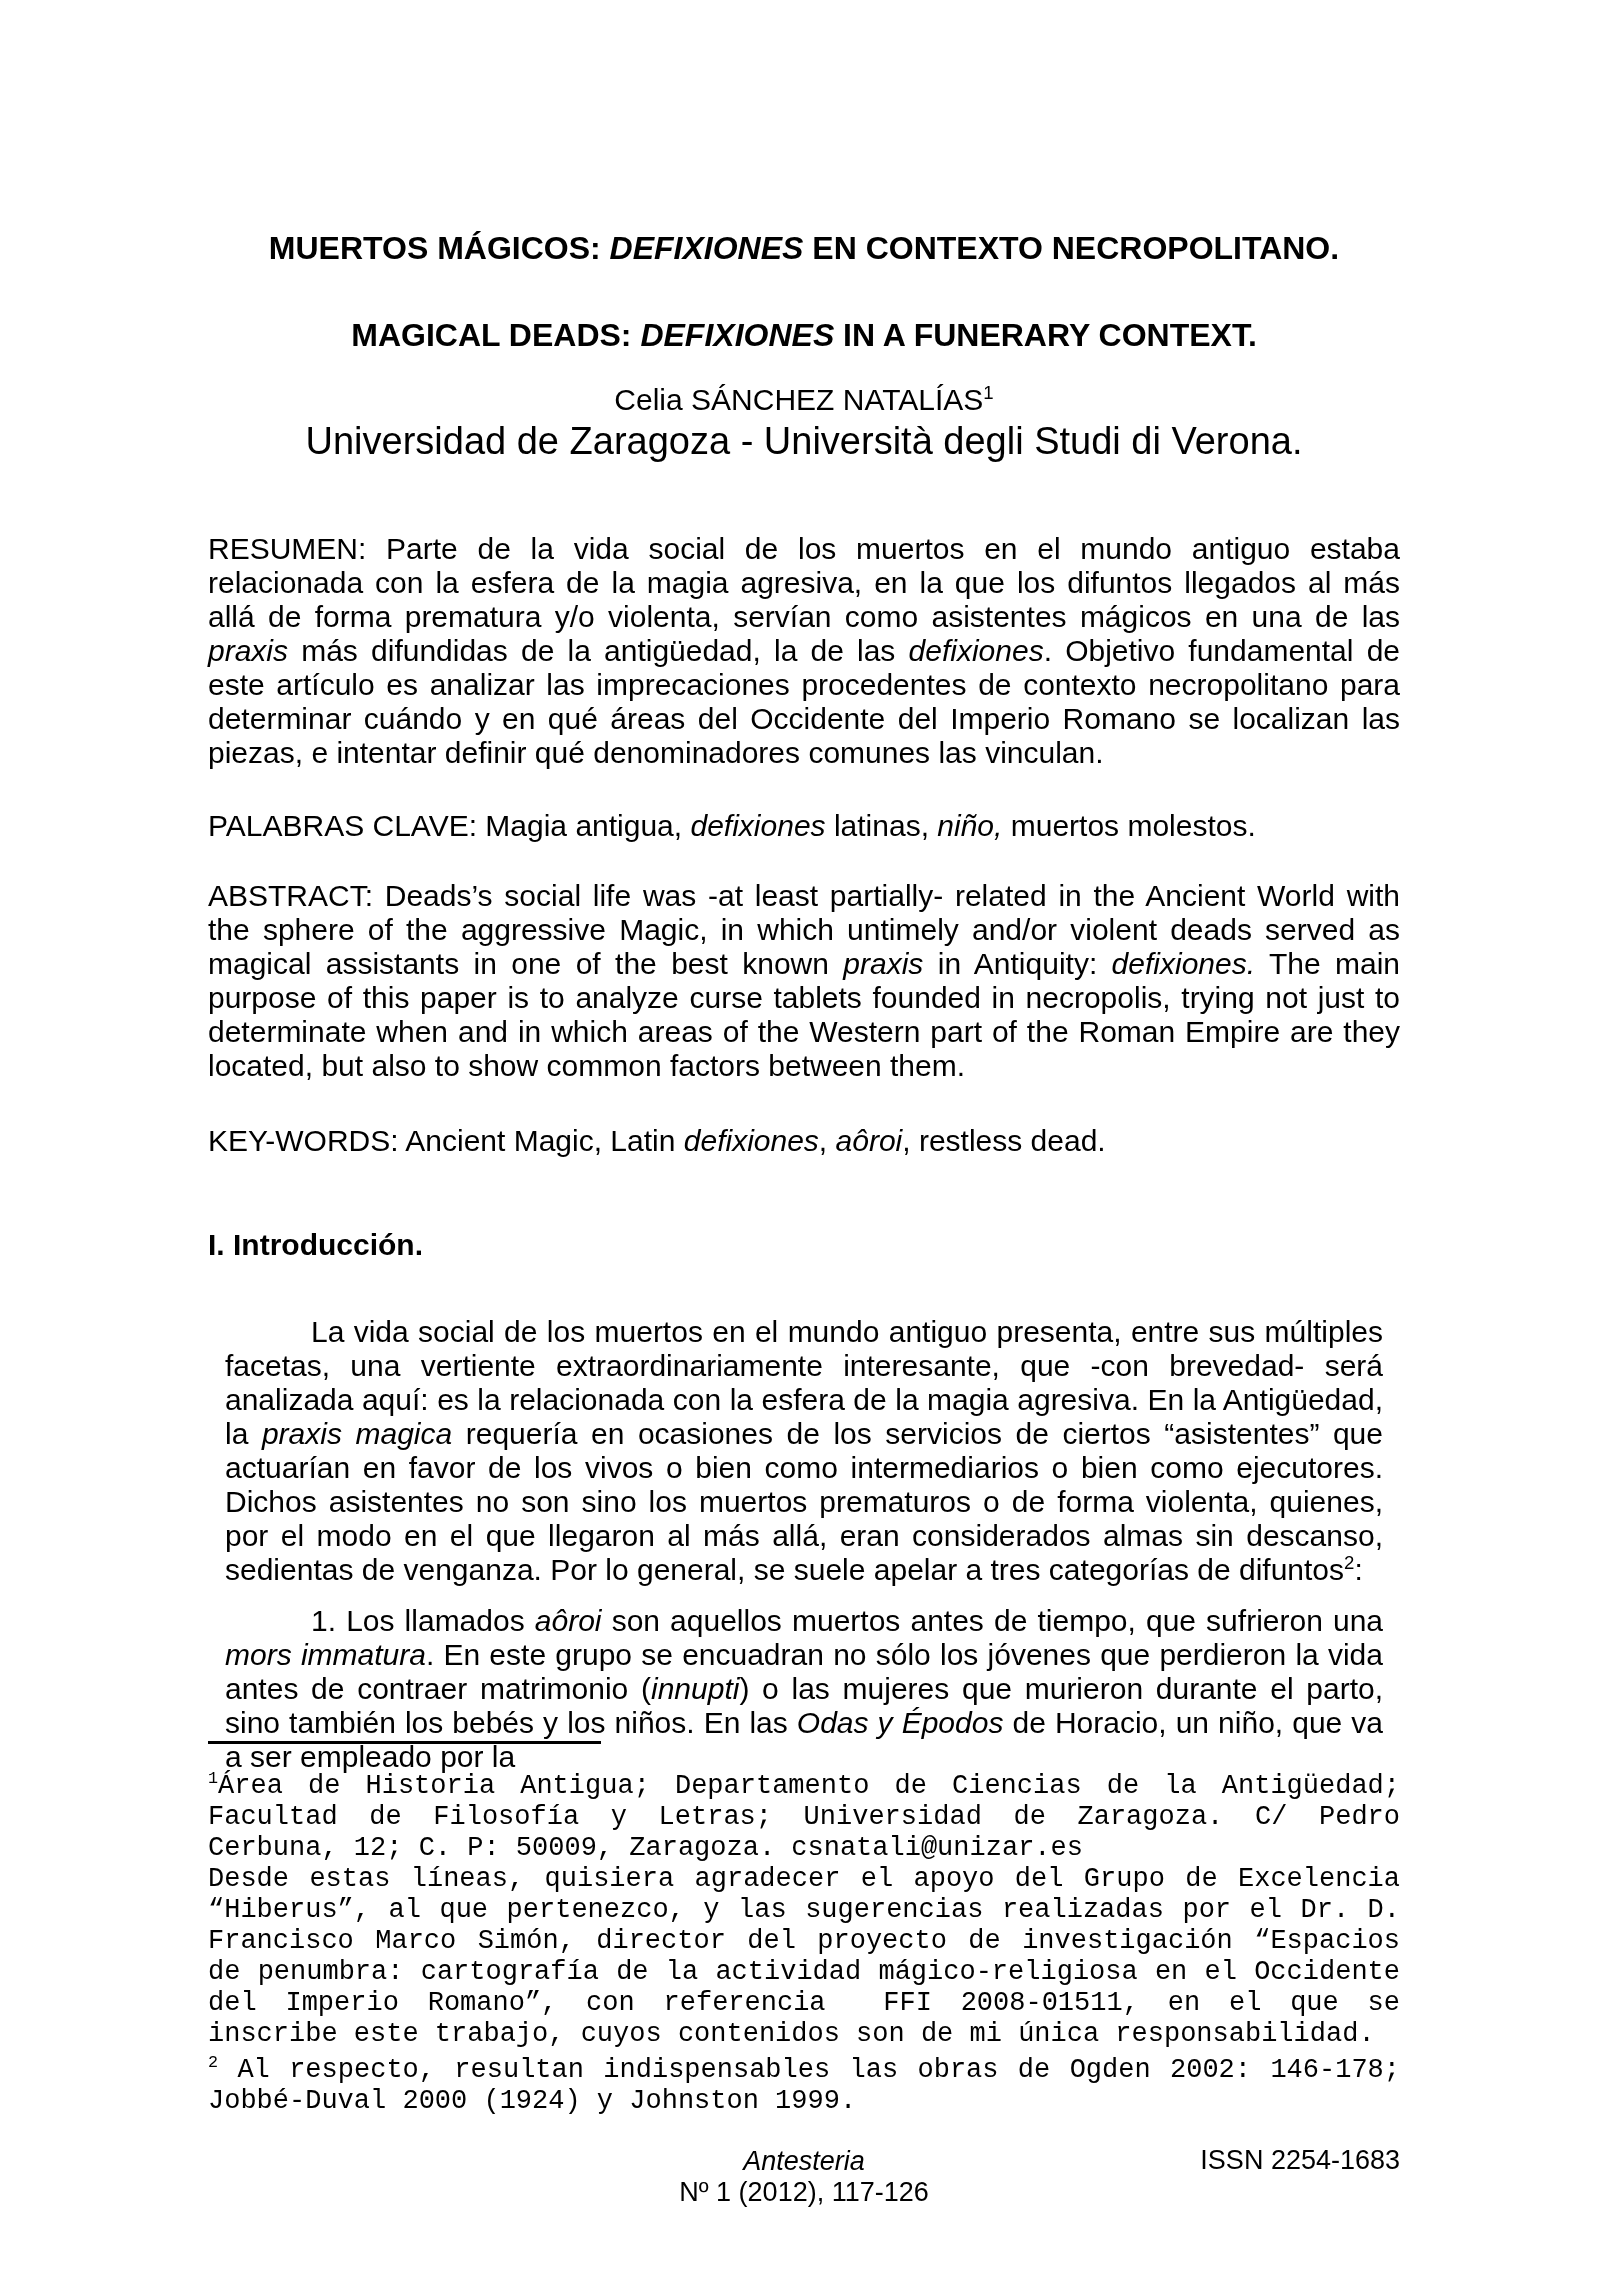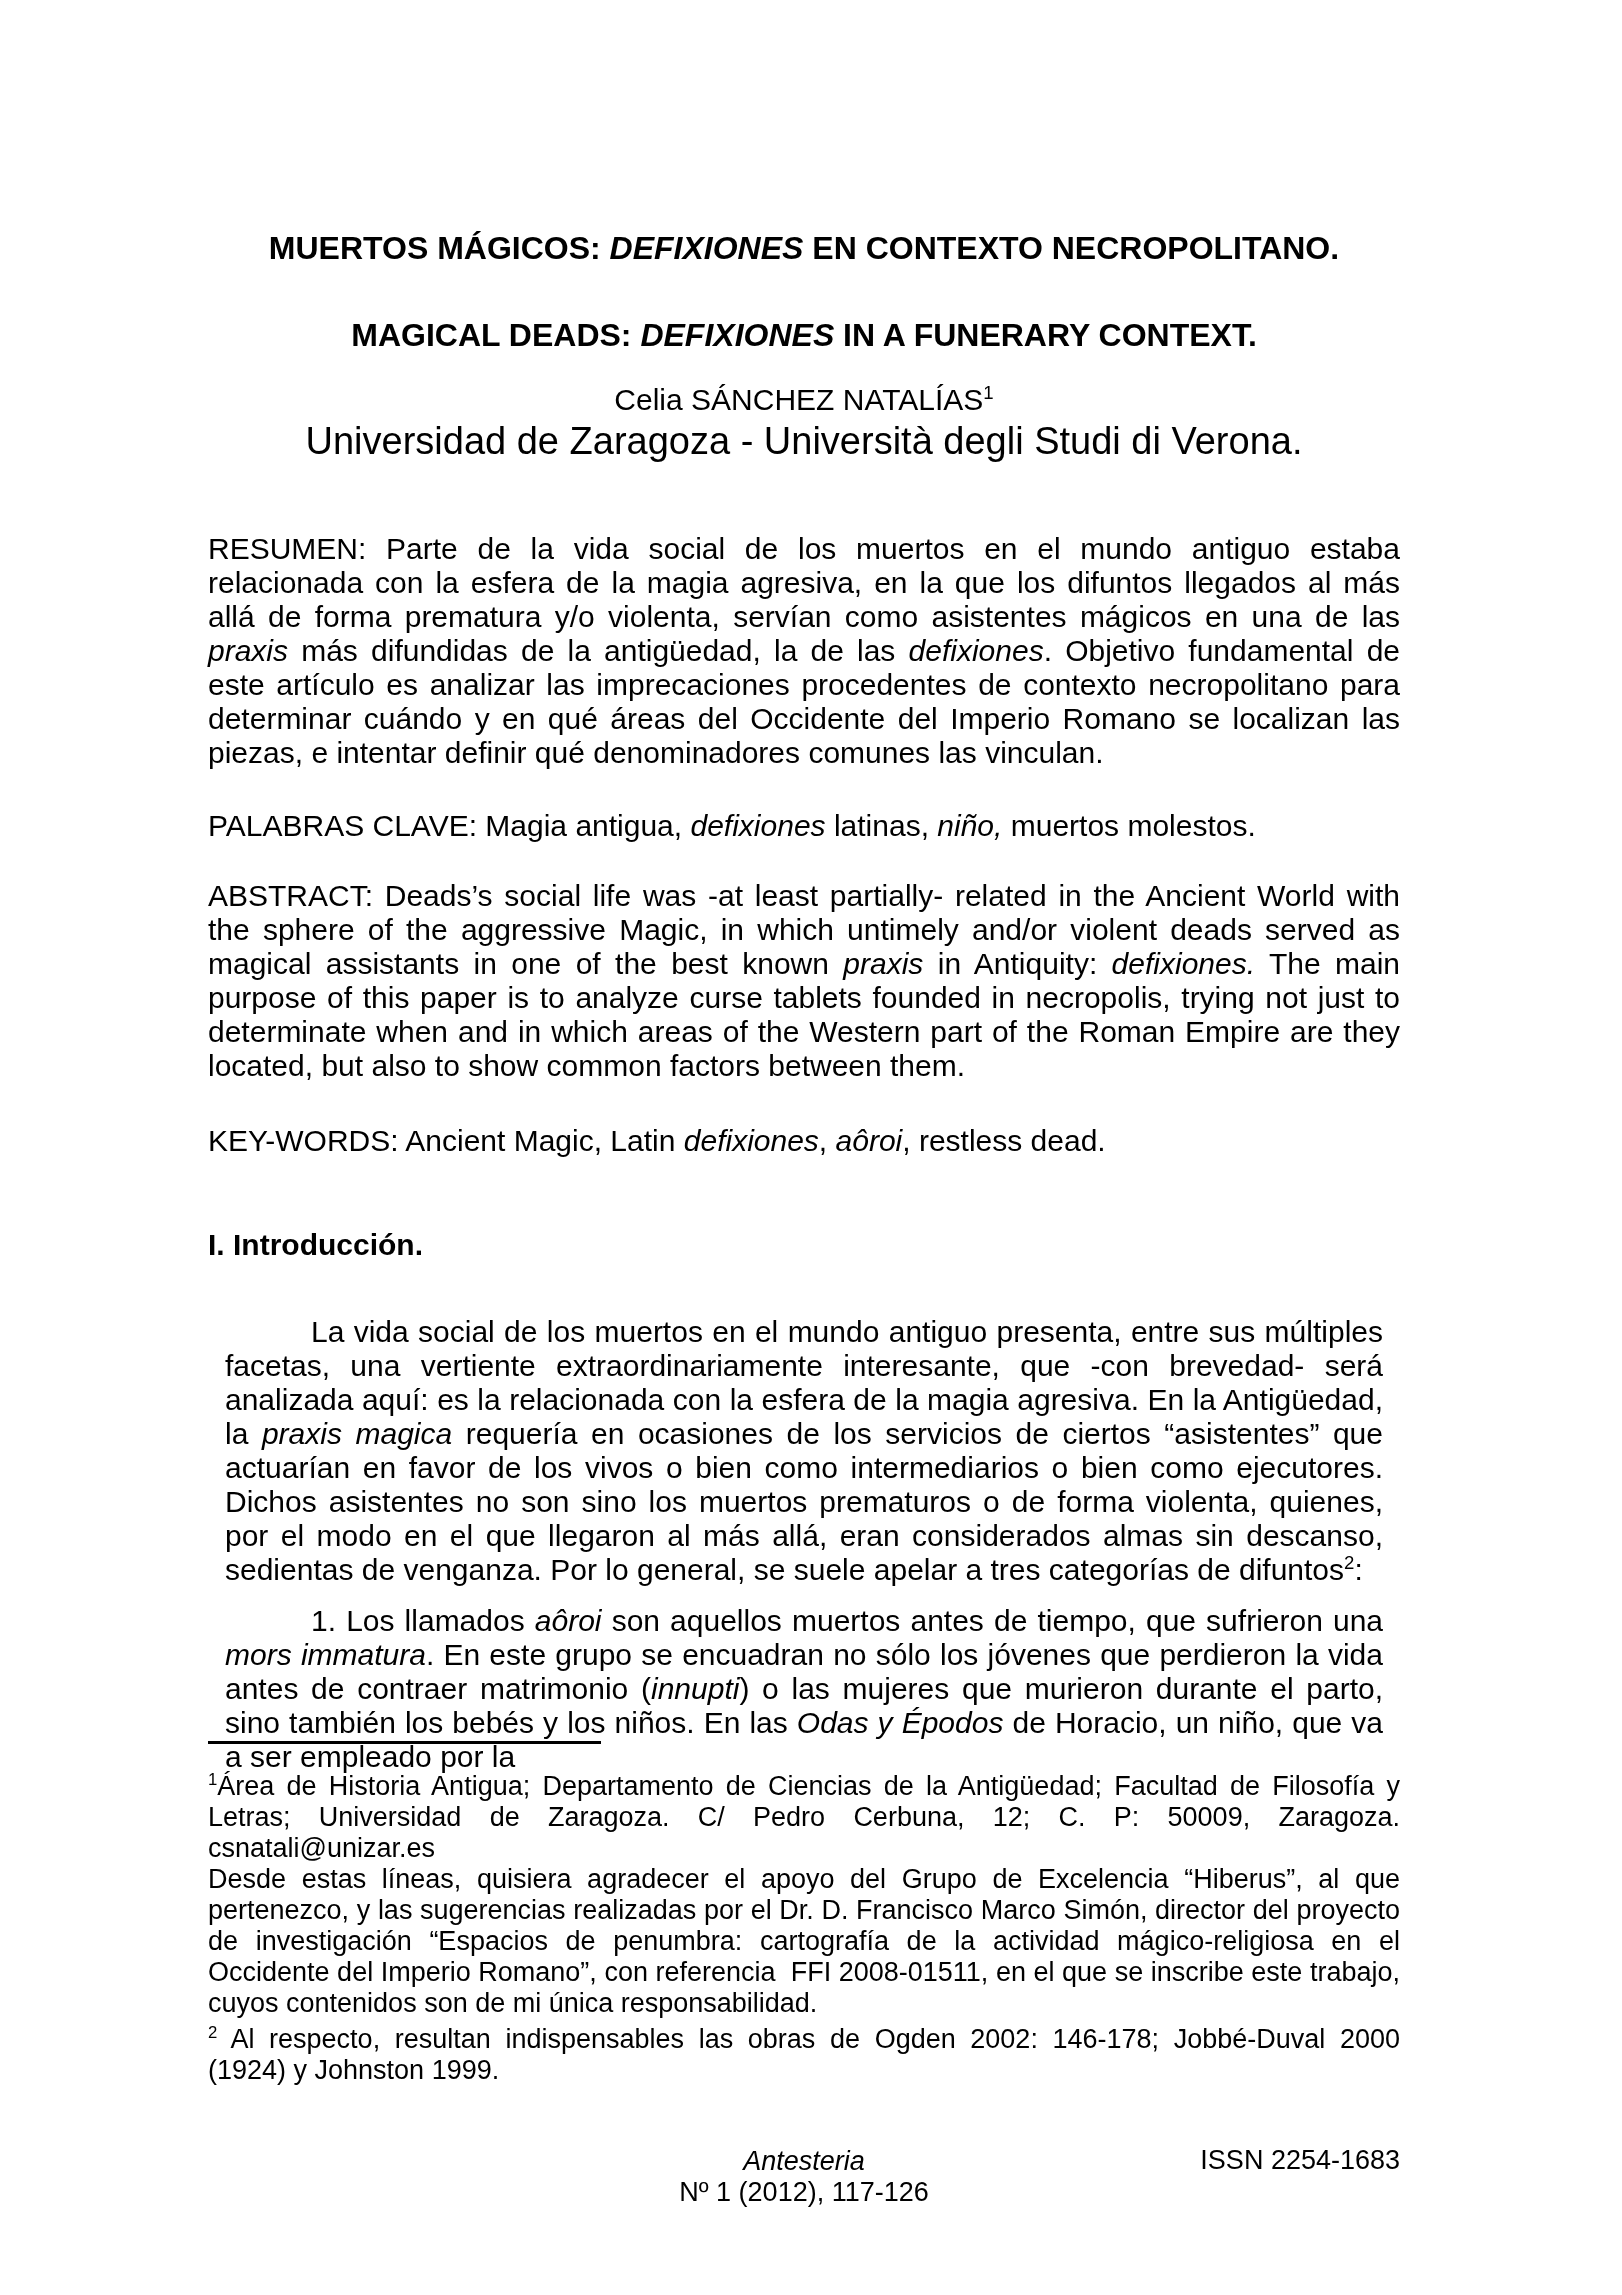--- a/index.html
+++ b/index.html
@@ -71,20 +71,21 @@
     background: #000000;
   }
   .footnotes {
     top: 1771px;
     font-size: 27px;
     line-height: 31px;
   }
   .footnotes p {
     margin: 0;
     text-align: justify;
+    font-family: Liberation Mono, monospace;
   }
   .footnotes p.fn2 { margin-top: 5.2px; }
   sup {
     font-size: 62%;
     line-height: 0;
     vertical-align: super;
   }
   i { font-style: italic; }
   .footer-left {
     top: 2146px;

